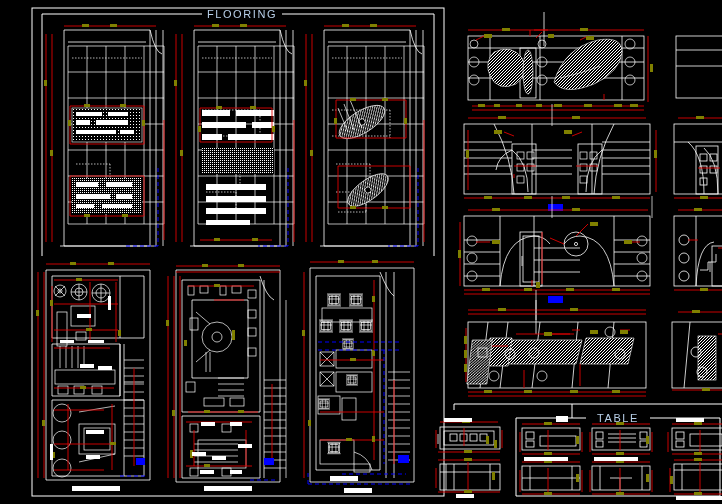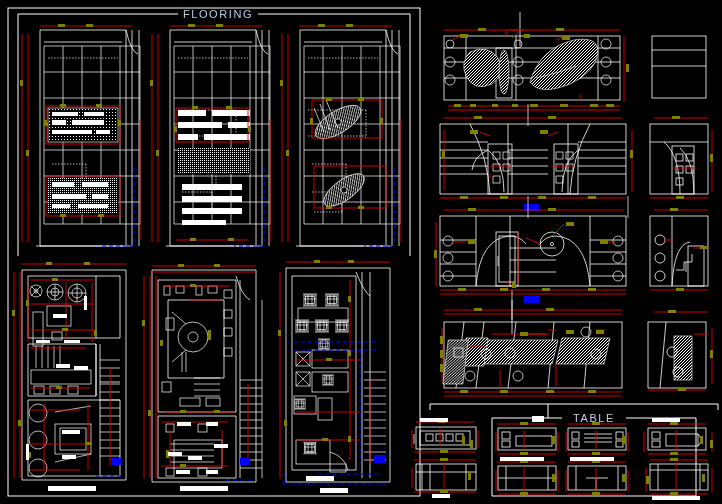--- a/index.html
+++ b/index.html
@@ -1,18 +1,18 @@
 <!DOCTYPE html>
 <html><head>
 <meta charset="utf-8">
 <style>
   html,body{margin:0;padding:0;background:#000;}
   body{width:722px;height:504px;overflow:hidden;
        font-family:"Liberation Sans",sans-serif;}
-  #cad{position:relative;width:588px;height:504px;background:#000;}
+  #cad{position:relative;width:588px;height:504px;background:#000;margin-left:24px;}
   svg{display:block;}
   .ttl{fill:#b8cfe8;font-family:"Liberation Sans",sans-serif;
        font-size:11px;letter-spacing:1.6px;text-anchor:middle;}
 </style>
 </head>
 <body>
 
 <div id="cad">
 <svg width="722" height="504" viewBox="0 0 722 504">
   <defs>

